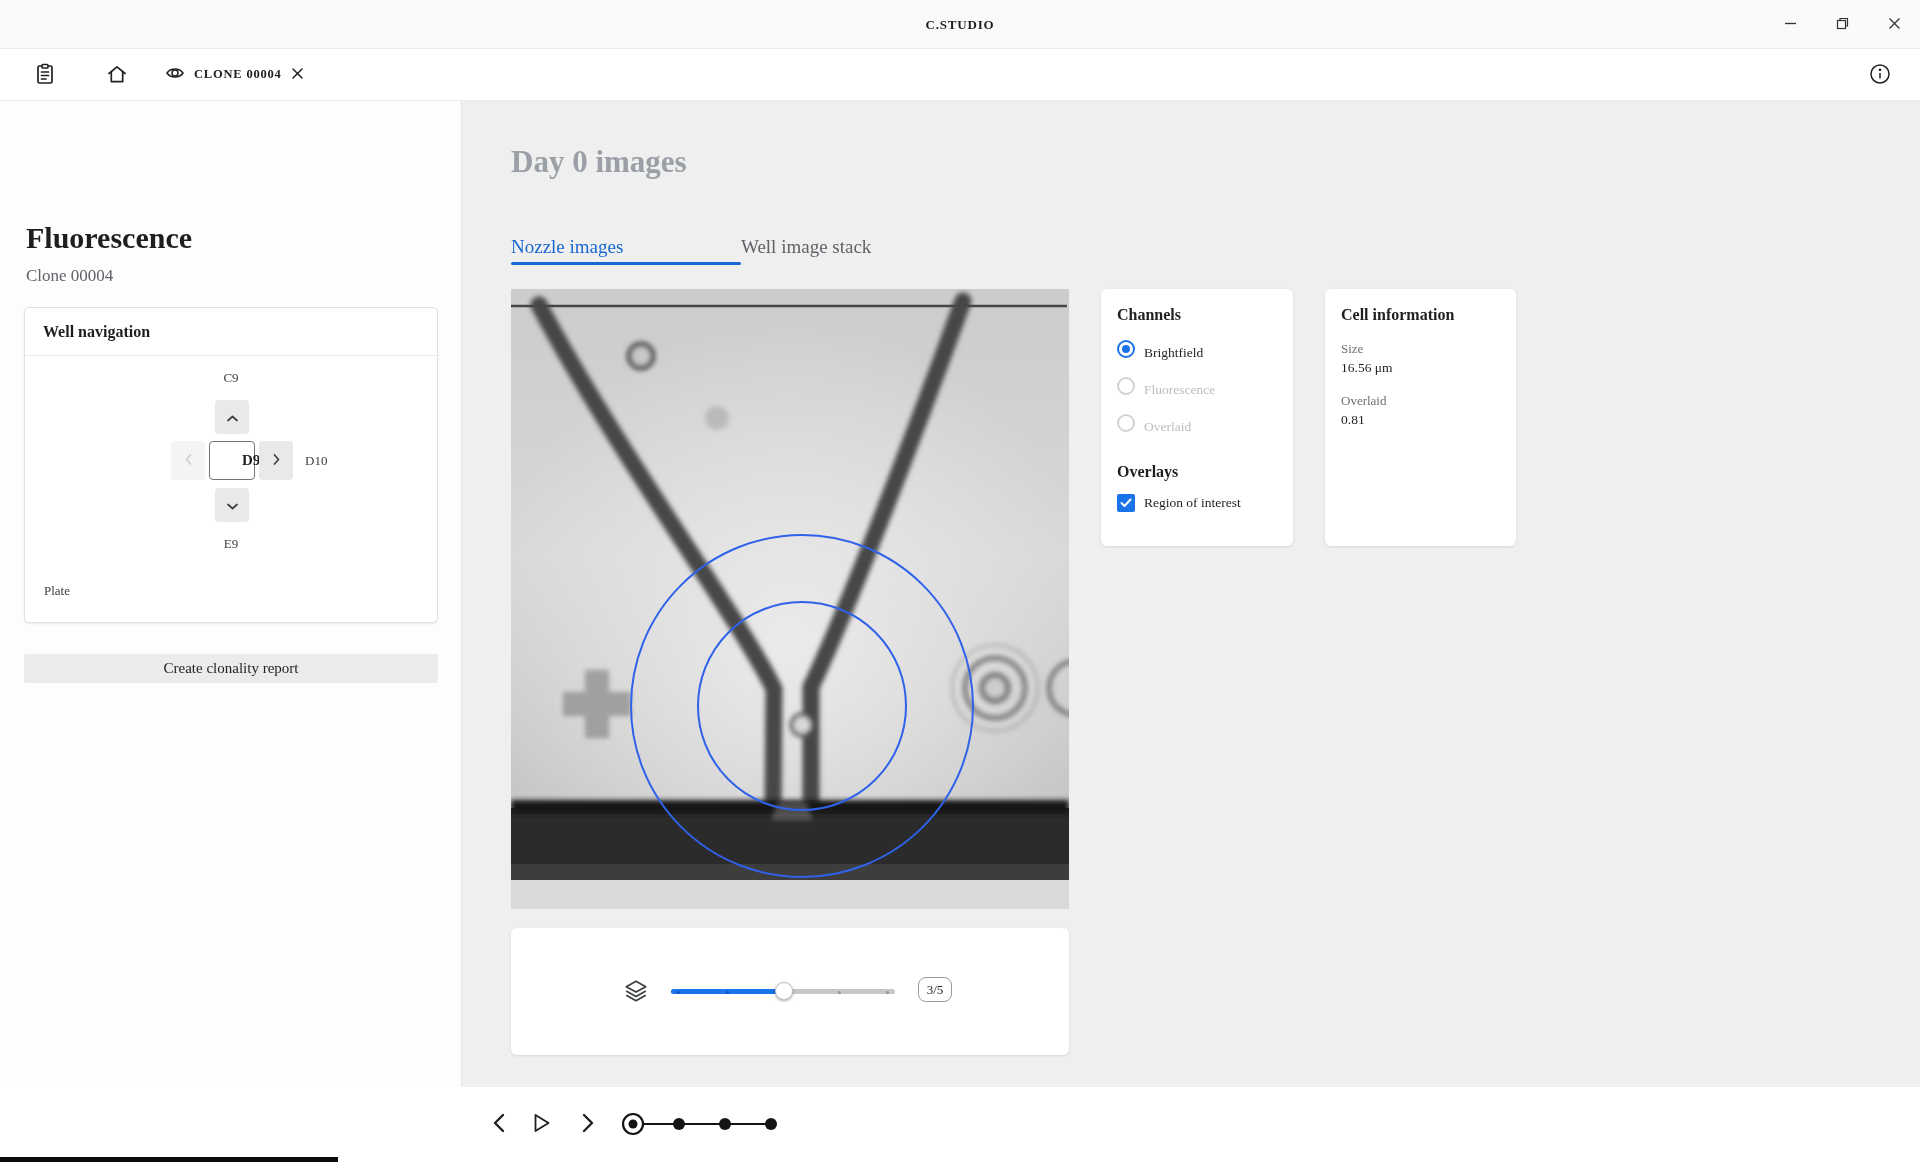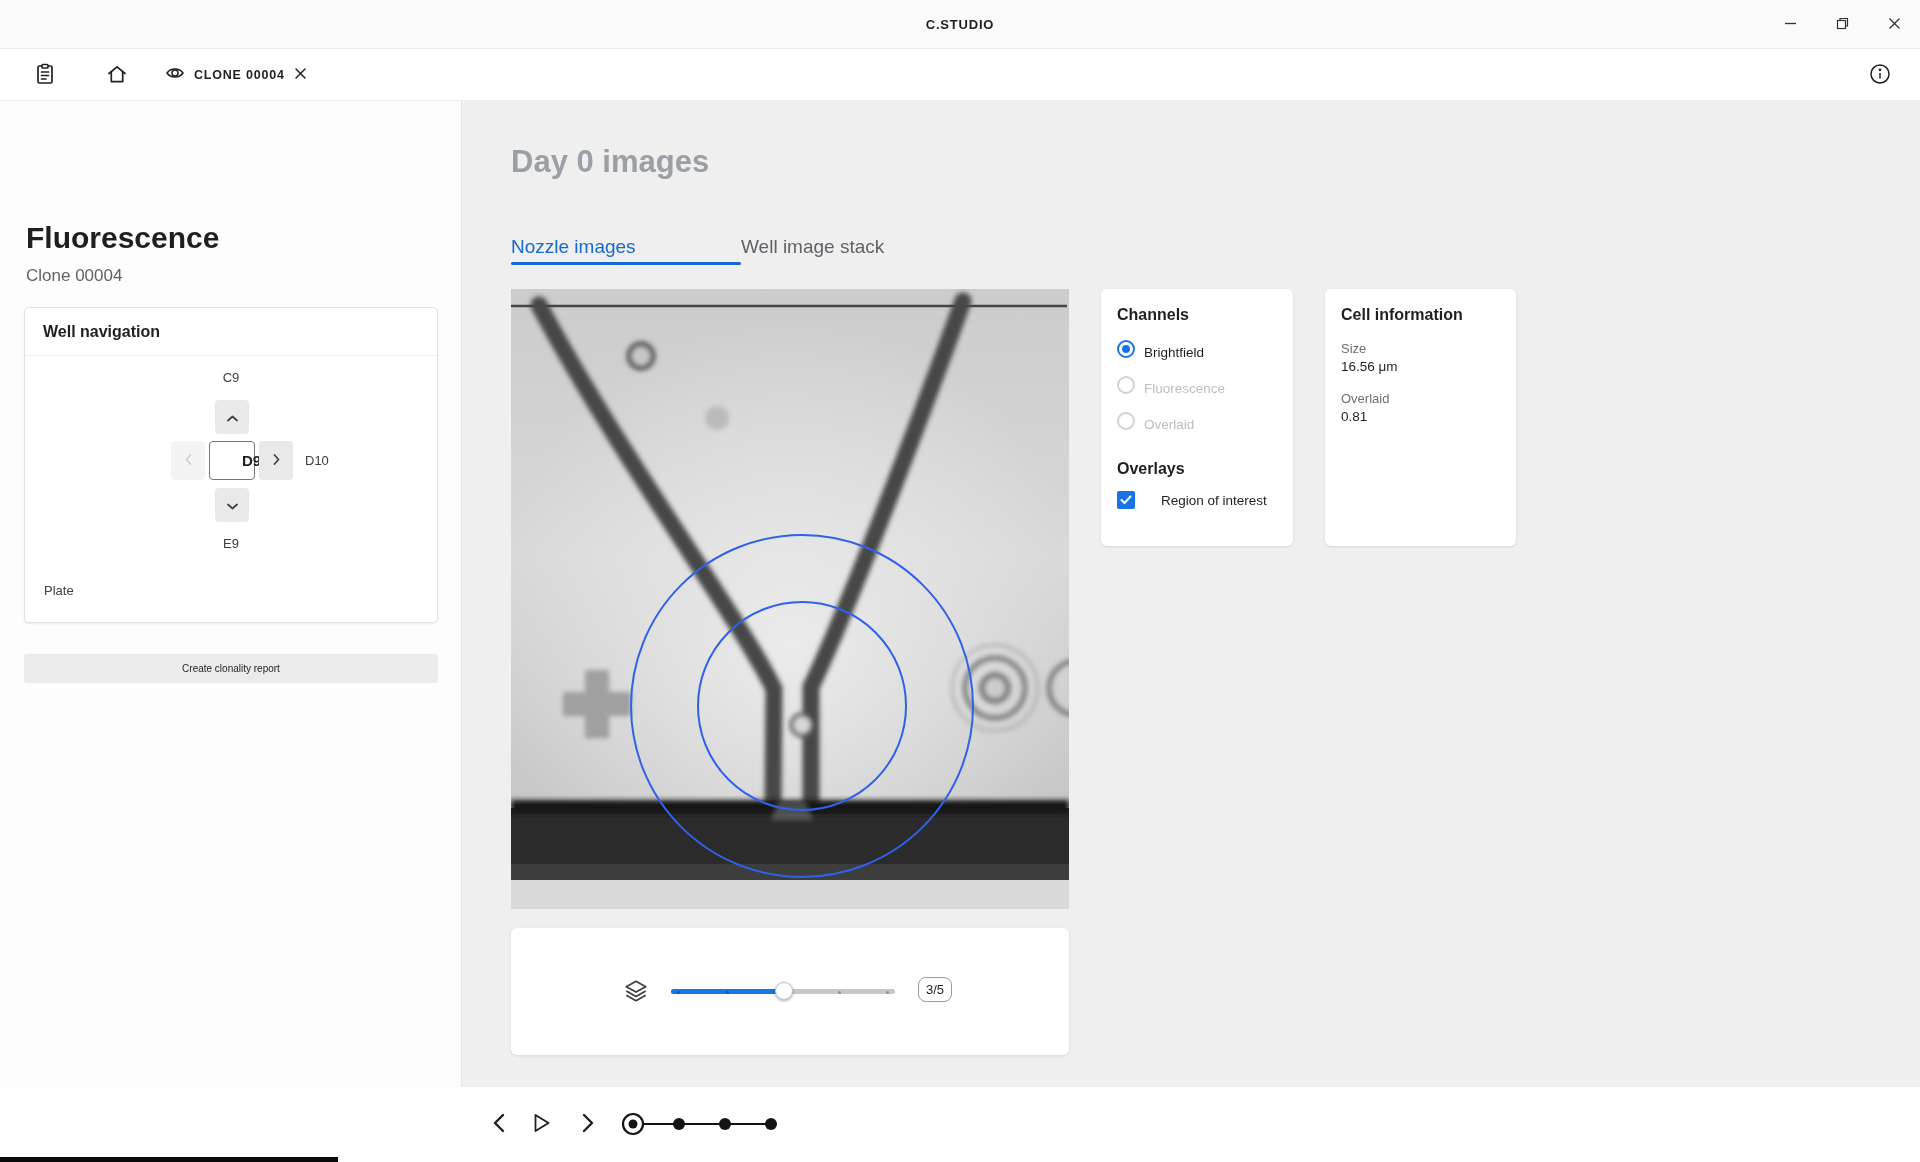--- a/index.html
+++ b/index.html
@@ -1,19 +1,19 @@
 <!DOCTYPE html>
 <html><head>
 <meta charset="utf-8">
 <style>
   html,body{margin:0;padding:0;background:#fff;}
   *{box-sizing:border-box;}
   #app{
     position:relative;width:1920px;height:1162px;overflow:hidden;
-    font-family:Liberation Sans, sans-serif;color:#1f1f1f;background:#fff;
+    font-family:Liberation Serif, serif;color:#1f1f1f;background:#fff;
   }
   
   .titlebar{position:absolute;left:0;top:0;width:1920px;height:49px;background:#fafafa;border-bottom:1px solid #ececec;}
   .titlebar .app-title{position:absolute;left:0;right:0;top:0;height:49px;line-height:49px;text-align:center;font-size:13px;font-weight:700;letter-spacing:.8px;color:#1f1f1f;}
   .win-btn{position:absolute;top:0;width:52px;height:49px;display:flex;align-items:center;justify-content:center;background:transparent;border:none;cursor:pointer;}
   .win-btn.minimize{right:104px;} .win-btn.restore{right:52px;} .win-btn.close{right:0;}
   
   .tabbar{position:absolute;left:0;top:49px;width:1920px;height:52px;background:#ffffff;border-bottom:1px solid #ececec;}
   .icon-btn{position:absolute;width:36px;height:36px;top:8px;display:flex;align-items:center;justify-content:center;border:none;background:transparent;cursor:pointer;border-radius:4px;}
   .tab-clone{position:absolute;left:157px;top:0;height:51px;width:146px;display:flex;align-items:center;gap:9px;padding:0 8px;cursor:pointer;}
@@ -37,21 +37,21 @@
   .nav-btn.disabled{background:#f4f4f4;cursor:default;}
   .btn-up{left:190px;top:44px;width:34px;height:34px;}
   .btn-down{left:190px;top:132px;width:34px;height:34px;}
   .btn-left{left:146px;top:85px;width:34px;height:39px;}
   .btn-right{left:234px;top:85px;width:34px;height:39px;}
   .well-current{position:absolute;left:184px;top:85px;width:46px;height:39px;background:#fff;border:1px solid #757575;border-radius:4px;text-align:center;line-height:37px;font-size:15px;font-weight:700;color:#1f1f1f;padding-left:32px;}
   .well-right-label{position:absolute;left:280px;top:85px;height:39px;line-height:39px;font-size:13px;color:#3c4043;}
   .plate-row-label{position:absolute;left:19px;top:218px;height:33px;line-height:33px;font-size:13px;color:#3c4043;}
   .plate-select{position:absolute;left:98px;top:218px;width:300px;height:33px;background:#fff;border:1px solid #767676;border-radius:4px;display:flex;align-items:center;padding:0 10px;font-size:13px;color:#1f1f1f;cursor:pointer;}
   .plate-select .chev{margin-left:auto;display:flex;}
-  .report-btn{position:absolute;left:24px;top:553px;width:414px;height:29px;background:#ebebeb;border:none;border-radius:3px;font-size:10px;color:#1f1f1f;cursor:pointer;font-family:inherit;}
+  .report-btn{position:absolute;left:24px;top:553px;width:414px;height:29px;background:#ebebeb;border:none;border-radius:3px;font-size:15px;color:#1f1f1f;cursor:pointer;font-family:inherit;}
   
   .main-heading{position:absolute;left:511px;top:144px;font-size:31px;font-weight:700;color:#9aa0a6;}
   .tabs{position:absolute;left:511px;top:232px;height:34px;display:flex;}
   .tab-item{width:230px;font-size:19px;font-weight:500;line-height:30px;cursor:pointer;}
   .tab-item.active{color:#1967d2;}
   .tab-item.inactive{color:#5f6368;}
   .tab-active-underline{position:absolute;left:511px;top:262px;width:230px;height:3px;background:#1967d2;border-radius:2px;}
   .viewer{position:absolute;left:511px;top:289px;width:558px;height:620px;background:#d9d9d9;cursor:crosshair;}
   .viewer svg{display:block;}
   
@@ -70,21 +70,21 @@
   .cellinfo-card{left:1325px;width:191px;}
   .panel-title{font-size:16px;font-weight:700;color:#1f1f1f;}
   .radio-row{display:flex;align-items:center;gap:9px;margin-top:13px;cursor:pointer;}
   .radio{width:18px;height:18px;border-radius:50%;border:2px solid #c4c7c5;position:relative;flex:none;background:#fff;}
   .radio.selected{border-color:#1a73e8;}
   .radio.selected::after{content:"";position:absolute;left:3px;top:3px;width:8px;height:8px;border-radius:50%;background:#1a73e8;}
   .radio-label{font-size:13.5px;color:#1f1f1f;margin-top:8px;}
   .radio-row.disabled .radio{border-color:#d2d2d2;}
   .radio-row.disabled .radio-label{color:#bdbdbd;}
   .overlays-title{font-size:16px;font-weight:700;margin-top:28px;color:#1f1f1f;}
-  .check-row{display:flex;align-items:center;gap:26px;margin-top:13px;cursor:pointer;}
+  .check-row{display:flex;align-items:center;gap:9px;margin-top:13px;cursor:pointer;}
   .checkbox{width:18px;height:18px;border-radius:2px;background:#1a73e8;display:flex;align-items:center;justify-content:center;flex:none;}
   .check-label{font-size:13.5px;color:#1f1f1f;}
   .info-label{font-size:13px;color:#6b6f73;margin-top:17px;}
   .info-value{font-size:13.5px;color:#1f1f1f;margin-top:3px;}
   
   .pb-btn{position:absolute;top:1104px;width:40px;height:40px;display:flex;align-items:center;justify-content:center;background:transparent;border:none;cursor:pointer;}
   .pb-prev{left:478px;} .pb-play{left:522px;} .pb-next{left:568px;}
   .timeline{position:absolute;left:616px;top:1104px;width:180px;height:40px;cursor:pointer;}
 </style>
 </head>

